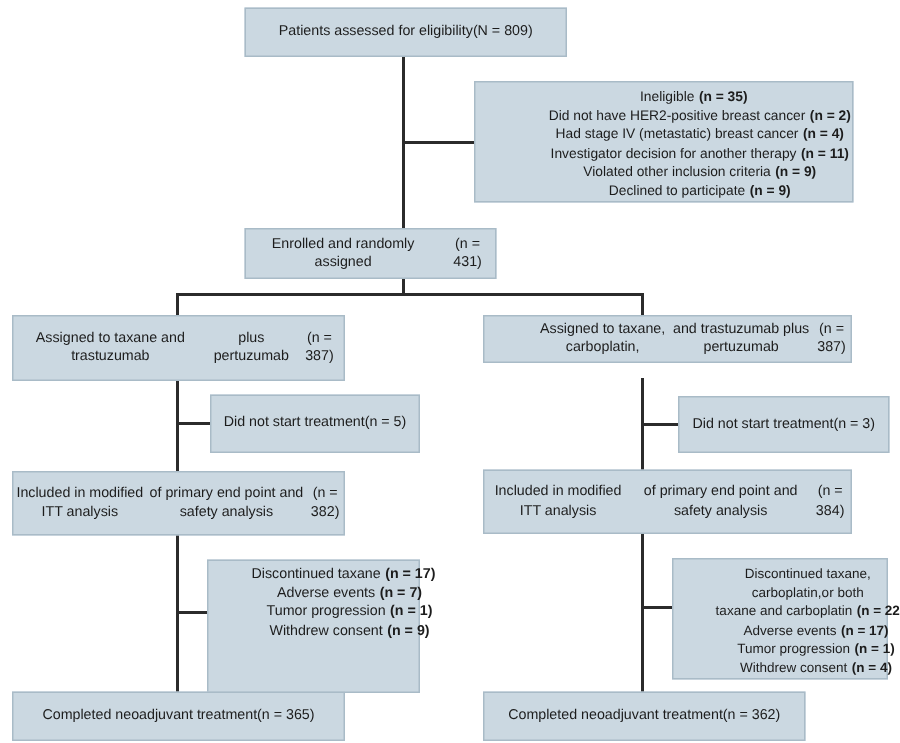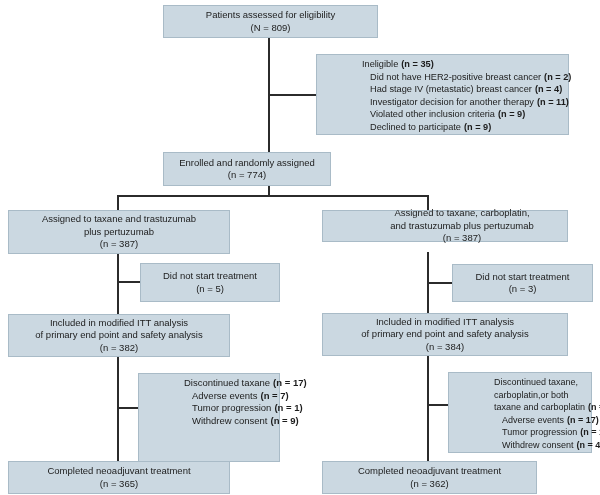--- a/index.html
+++ b/index.html
@@ -31,33 +31,32 @@
   .box {
     position: absolute;
     background: var(--box-fill);
     border: 1px solid var(--box-border);
     color: var(--text-color);
     font-size: 9.5px;
     line-height: 12.5px;
   }
   .box.centered {
     display: flex;
-    flex-direction: column;
     justify-content: center;
     align-items: center;
     text-align: center;
   }
   .box.list {
     padding: 3px 5px 0 5px;
   }
   .box.small-font { font-size: 9.2px; }
   .box.tiny-font { font-size: 9px; }
   .row {
     display: flex;
-    justify-content: flex-start;
+    justify-content: center;
     margin-left: 40px;
   }
   .row .label { white-space: nowrap; }
   .row .label.indent { padding-left: 8px; }
   .row .count { white-space: nowrap; margin-left: 3px; font-weight: bold; }
 </style>
 </head>
 <body>
 
 <div class="canvas">
@@ -106,21 +105,21 @@
       <span class="count">(n = 9)</span>
     </div>
     <div class="row">
       <span class="label indent">Declined to participate</span>
       <span class="count">(n = 9)</span>
     </div>
   </div>
 
   <div class="box centered" style="left:163px; top:152px; width:168px; height:34px;">
     <div>Enrolled and randomly assigned</div>
-    <div>(n = 774)</div>
+    <div>(n = 431)</div>
   </div>
 
   <div class="box centered" style="left:8px; top:210px; width:222px; height:44px;">
     <div>Assigned to taxane and trastuzumab</div>
     <div>plus pertuzumab</div>
     <div>(n = 387)</div>
   </div>
 
   <div class="box centered" style="left:322px; top:210px; width:246px; height:32px;padding-left:34px;">
     <div>Assigned to taxane, carboplatin,</div>

